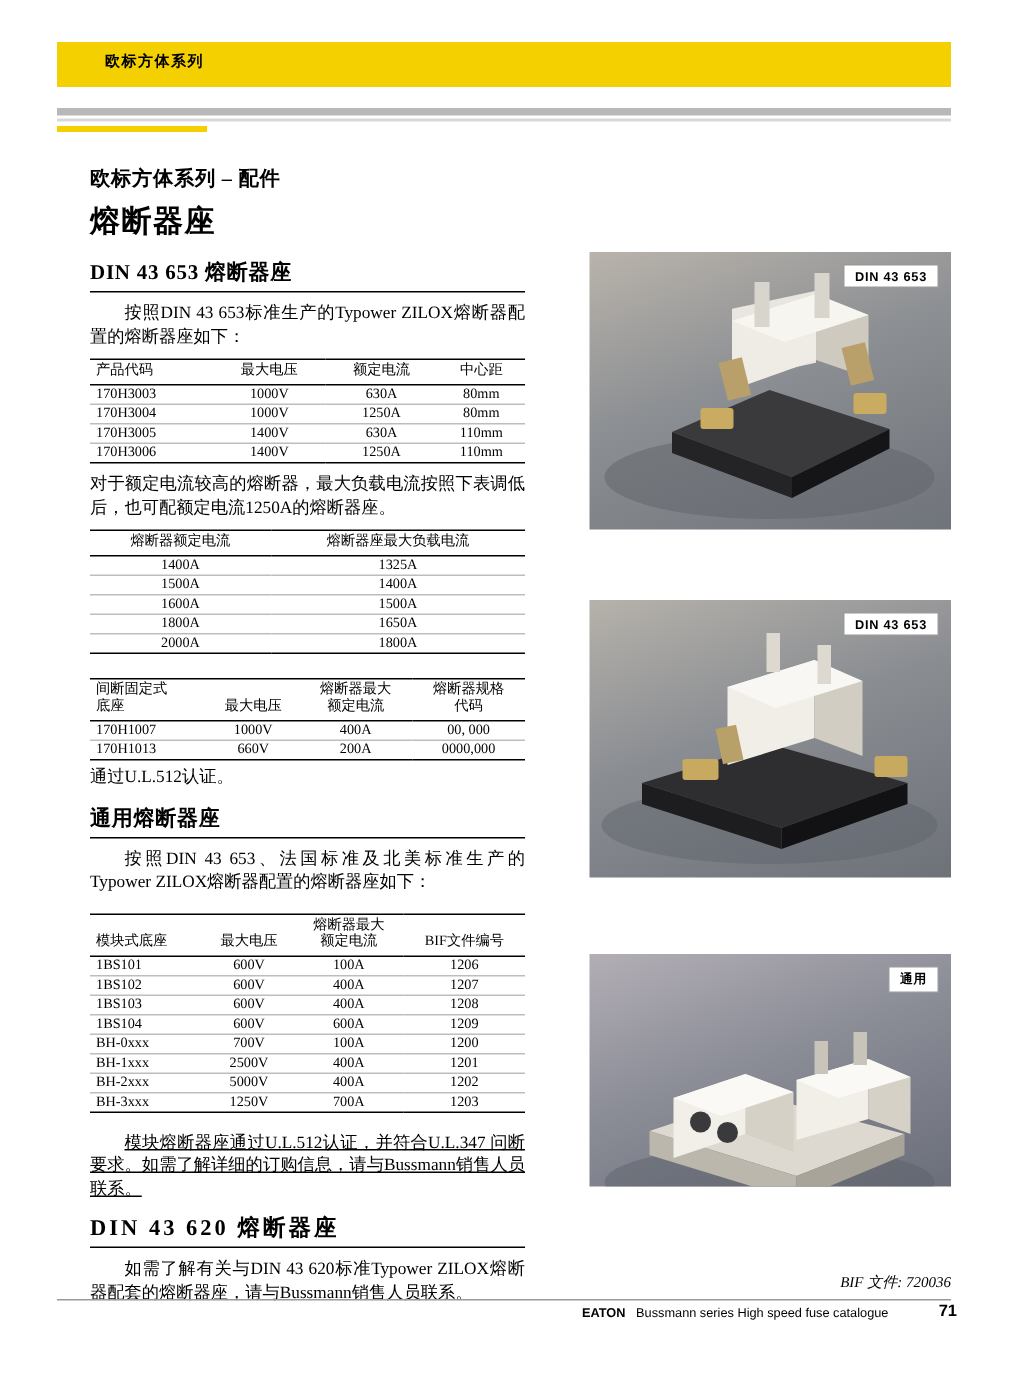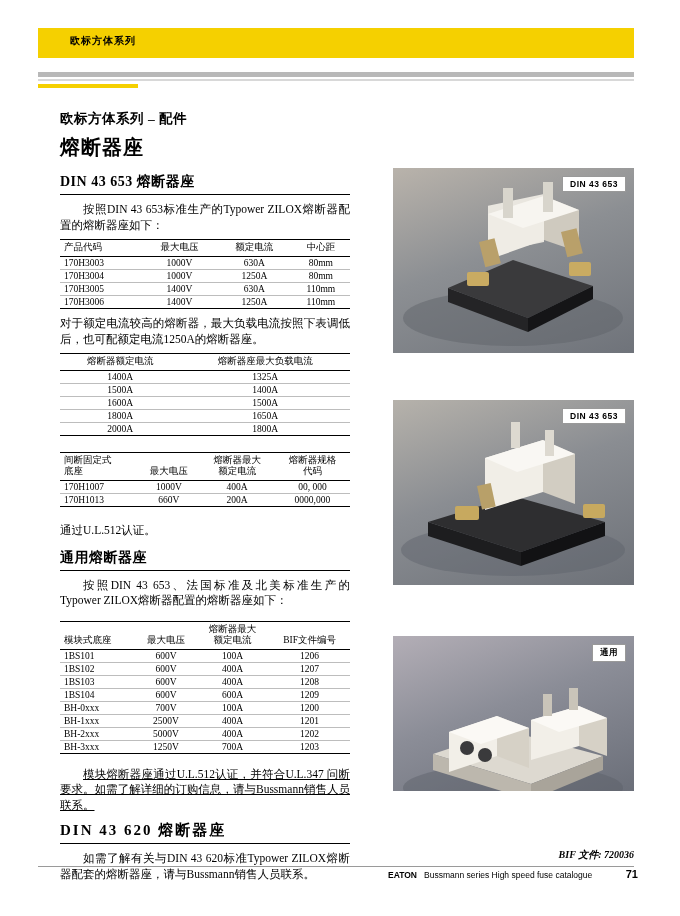--- a/index.html
+++ b/index.html
@@ -89,21 +89,21 @@
     background:#fff;color:#000;
     font-family:"Liberation Sans", sans-serif;
     font-size:8.5px;font-weight:bold;
     padding:2px 7px;border:0.5px solid #999;
     letter-spacing:.5px;
   }
 
   
   .bif{
     position:absolute;right:46px;top:848px;
-    font-size:10px;font-weight:bold;font-style:italic;
+    font-size:10px;font-weight:normal;font-style:italic;
     font-family:"Liberation Serif", serif;
   }
   .footline{
     position:absolute;left:38px;top:866px;width:596px;height:1px;background:#9a9a9a;
   }
   .footer-txt{
     position:absolute;left:388px;top:870px;
     font-family:Liberation Sans, sans-serif;font-size:8.5px;
   }
   .footer-txt b{font-weight:bold;}
@@ -220,21 +220,21 @@
       </tr>
       <tr>
         <td>170H1013</td>
         <td>660V</td>
         <td>200A</td>
         <td>0000,000</td>
       </tr>
     </tbody>
   </table>
 
-  <p class="para noind" style="margin-top:16px;">通过U.L.512认证。</p>
+  <p class="para noind" style="margin-top:4px;">通过U.L.512认证。</p>
 
   <div class="secttitle" style="margin-top:10px;">通用熔断器座</div>
   <p class="para">按照DIN 43 653、法国标准及北美标准生产的Typower ZILOX熔断器配置的熔断器座如下：</p>
 
   <table class="t tbl-left" style="margin-top:12px;">
     <thead>
         <tr>
       <th style="white-space:pre-line">模块式底座</th>
       <th style="white-space:pre-line">最大电压</th>
       <th style="white-space:pre-line">熔断器最大

